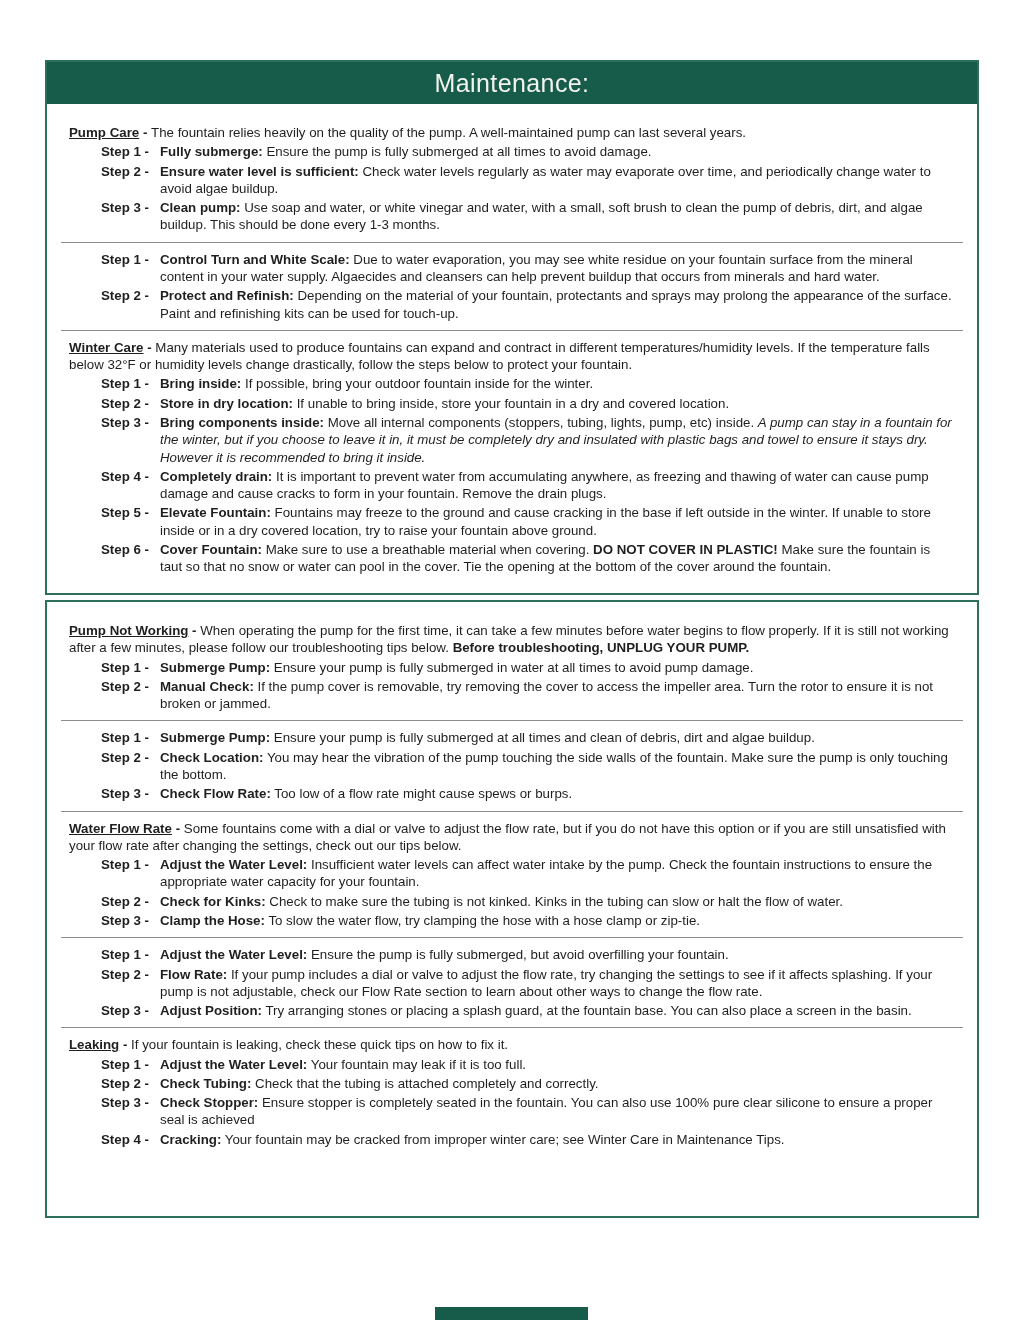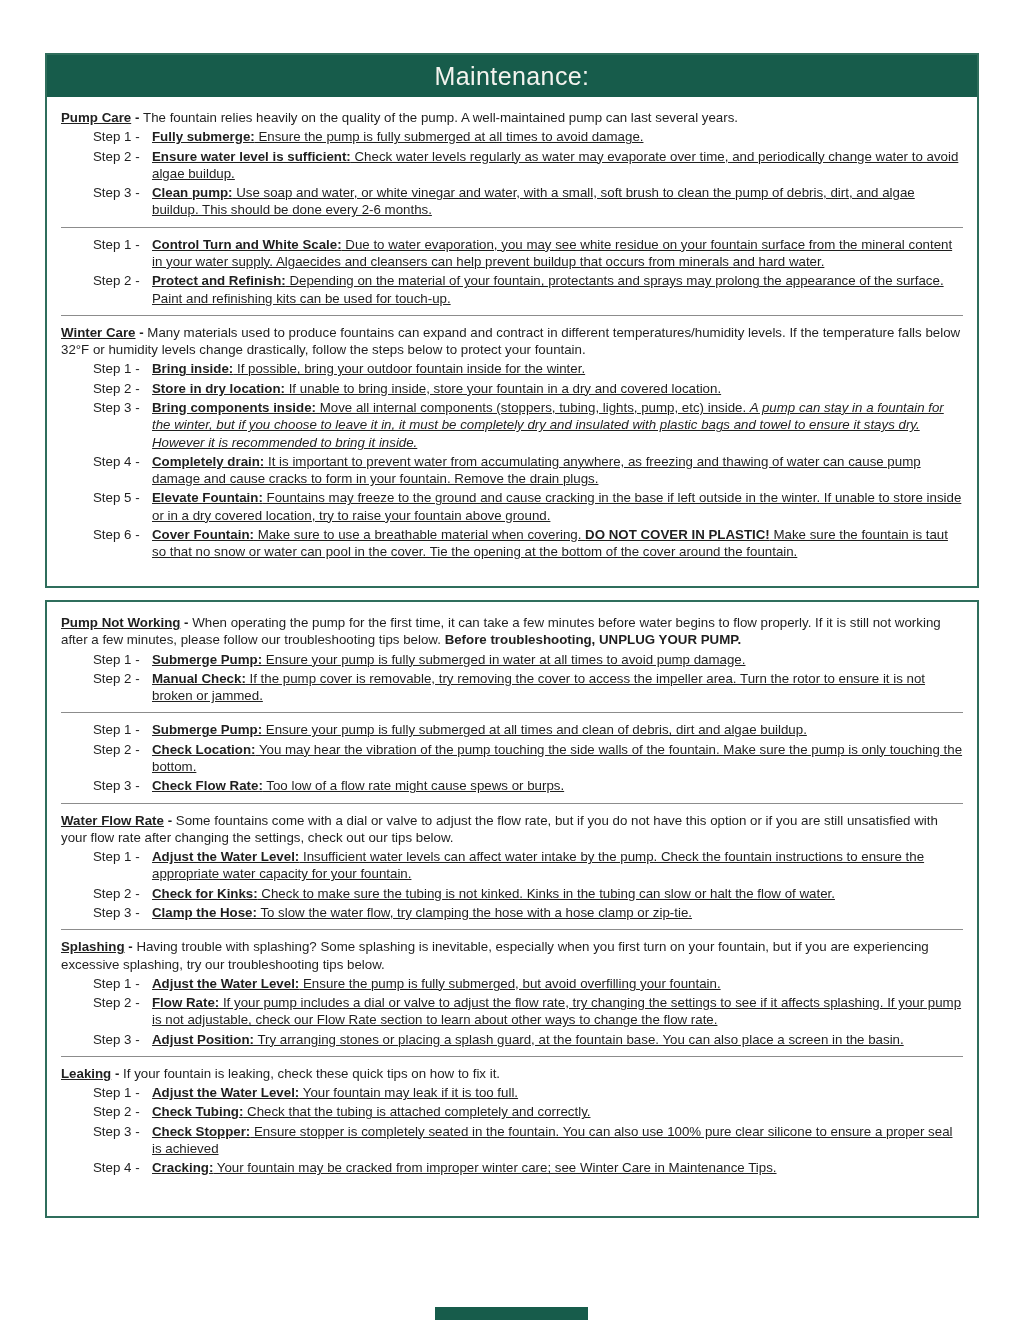--- a/index.html
+++ b/index.html
@@ -6,41 +6,41 @@
   body{
     width:1024px;height:1325px;position:relative;
     background:#ffffff;color:var(--text,#1f1f1f);
     font-family:"Liberation Sans",sans-serif;
     -webkit-font-smoothing:antialiased;
   }
   .box{
     position:absolute;left:45px;width:934px;box-sizing:border-box;
     background:#ffffff;border:2px solid var(--box-border,#2f6e5c);
   }
-  #maintenance-panel{top:53px;height:535px;}
+  #maintenance-panel{top:60px;height:535px;}
   #troubleshooting-panel{top:600px;height:618px;}
   .bar{
     height:42px;background:var(--header-bg,#175c4b);
     display:flex;align-items:center;justify-content:center;
   }
   .bar .title{
     color:var(--header-text,#f3f3ee);font-size:25px;font-weight:400;letter-spacing:.4px;
   }
   .content{
     padding:12px 14px 8px 14px;font-size:13.3px;line-height:1.3;overflow:hidden;
   }
   .lead{margin:0 0 2px 0;}
   .heading{font-weight:bold;text-decoration:underline;}
   .b{font-weight:bold;}
   .i{font-style:italic;}
   .step{display:flex;margin:2px 0 2px 32px;}
-  .num{flex:0 0 57px;font-weight:normal;}
-  .stepbody{flex:1;padding-left:2px;text-decoration:underline;}
+  .num{flex:0 0 57px;font-weight:bold;}
+  .stepbody{flex:1;padding-left:2px;}
   .rule{border-top:1px solid var(--rule,#8c8c8c);margin:8px 0;}
-  .group{margin:0;}
+  .group{margin:8px;}
   #footer-accent-bar{
     position:absolute;left:435px;top:1307px;width:153px;height:13px;
     background:var(--header-bg,#175c4b);
   }
 </style>
 </head>
 <body style="--header-bg: #175C4B; --header-text: #F3F3EE; --box-border: #2F6E5C; --rule: #8C8C8C; --text: #1F1F1F;">
 
 <div class="box" id="maintenance-panel">
   <div class="bar">
@@ -52,21 +52,21 @@
         <div class="step">
           <span class="num">Step 1 -</span>
           <span class="stepbody"><span class="b">Fully submerge:</span><span> Ensure the pump is fully submerged at all times to avoid damage.</span></span>
         </div>
         <div class="step">
           <span class="num">Step 2 -</span>
           <span class="stepbody"><span class="b">Ensure water level is sufficient:</span><span> Check water levels regularly as water may evaporate over time, and periodically change water to avoid algae buildup.</span></span>
         </div>
         <div class="step">
           <span class="num">Step 3 -</span>
-          <span class="stepbody"><span class="b">Clean pump:</span><span> Use soap and water, or white vinegar and water, with a small, soft brush to clean the pump of debris, dirt, and algae buildup. This should be done every 2-6 months.</span></span>
+          <span class="stepbody"><span class="b">Clean pump:</span><span> Use soap and water, or white vinegar and water, with a small, soft brush to clean the pump of debris, dirt, and algae buildup. This should be done every 1-3 months.</span></span>
         </div>
       </div>
       <div class="rule"></div>
       <div class="group">
         <div class="step">
           <span class="num">Step 1 -</span>
           <span class="stepbody"><span class="b">Control Turn and White Scale:</span><span> Due to water evaporation, you may see white residue on your fountain surface from the mineral content in your water supply. Algaecides and cleansers can help prevent buildup that occurs from minerals and hard water.</span></span>
         </div>
         <div class="step">
           <span class="num">Step 2 -</span>
@@ -143,21 +143,20 @@
           <span class="num">Step 2 -</span>
           <span class="stepbody"><span class="b">Check for Kinks:</span><span> Check to make sure the tubing is not kinked. Kinks in the tubing can slow or halt the flow of water.</span></span>
         </div>
         <div class="step">
           <span class="num">Step 3 -</span>
           <span class="stepbody"><span class="b">Clamp the Hose:</span><span> To slow the water flow, try clamping the hose with a hose clamp or zip-tie.</span></span>
         </div>
       </div>
       <div class="rule"></div>
       <div class="group">
-        <div class="lead"><span class="heading">Splashing</span><span class="b"> - </span><span>Having trouble with splashing? Some splashing is inevitable, especially when you first turn on your fountain, but if you are experiencing excessive splashing, try our troubleshooting tips below.</span></div>
         <div class="step">
           <span class="num">Step 1 -</span>
           <span class="stepbody"><span class="b">Adjust the Water Level:</span><span> Ensure the pump is fully submerged, but avoid overfilling your fountain.</span></span>
         </div>
         <div class="step">
           <span class="num">Step 2 -</span>
           <span class="stepbody"><span class="b">Flow Rate:</span><span> If your pump includes a dial or valve to adjust the flow rate, try changing the settings to see if it affects splashing. If your pump is not adjustable, check our Flow Rate section to learn about other ways to change the flow rate.</span></span>
         </div>
         <div class="step">
           <span class="num">Step 3 -</span>

